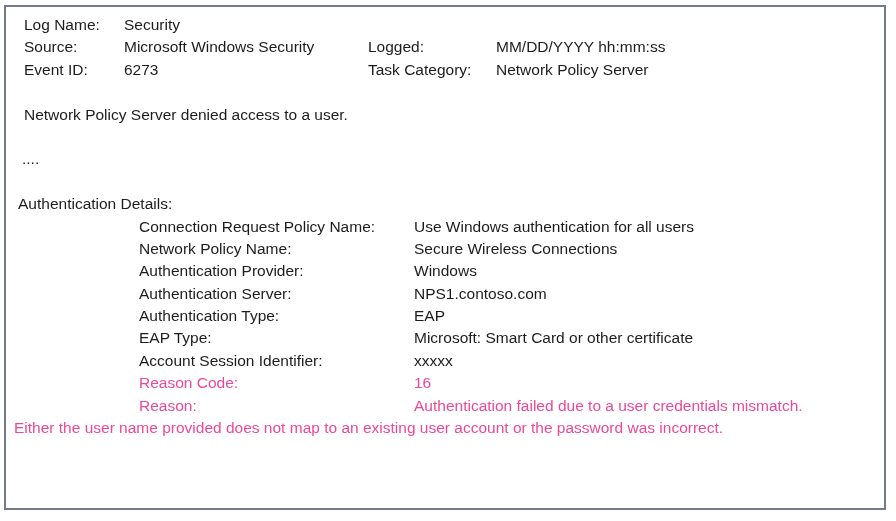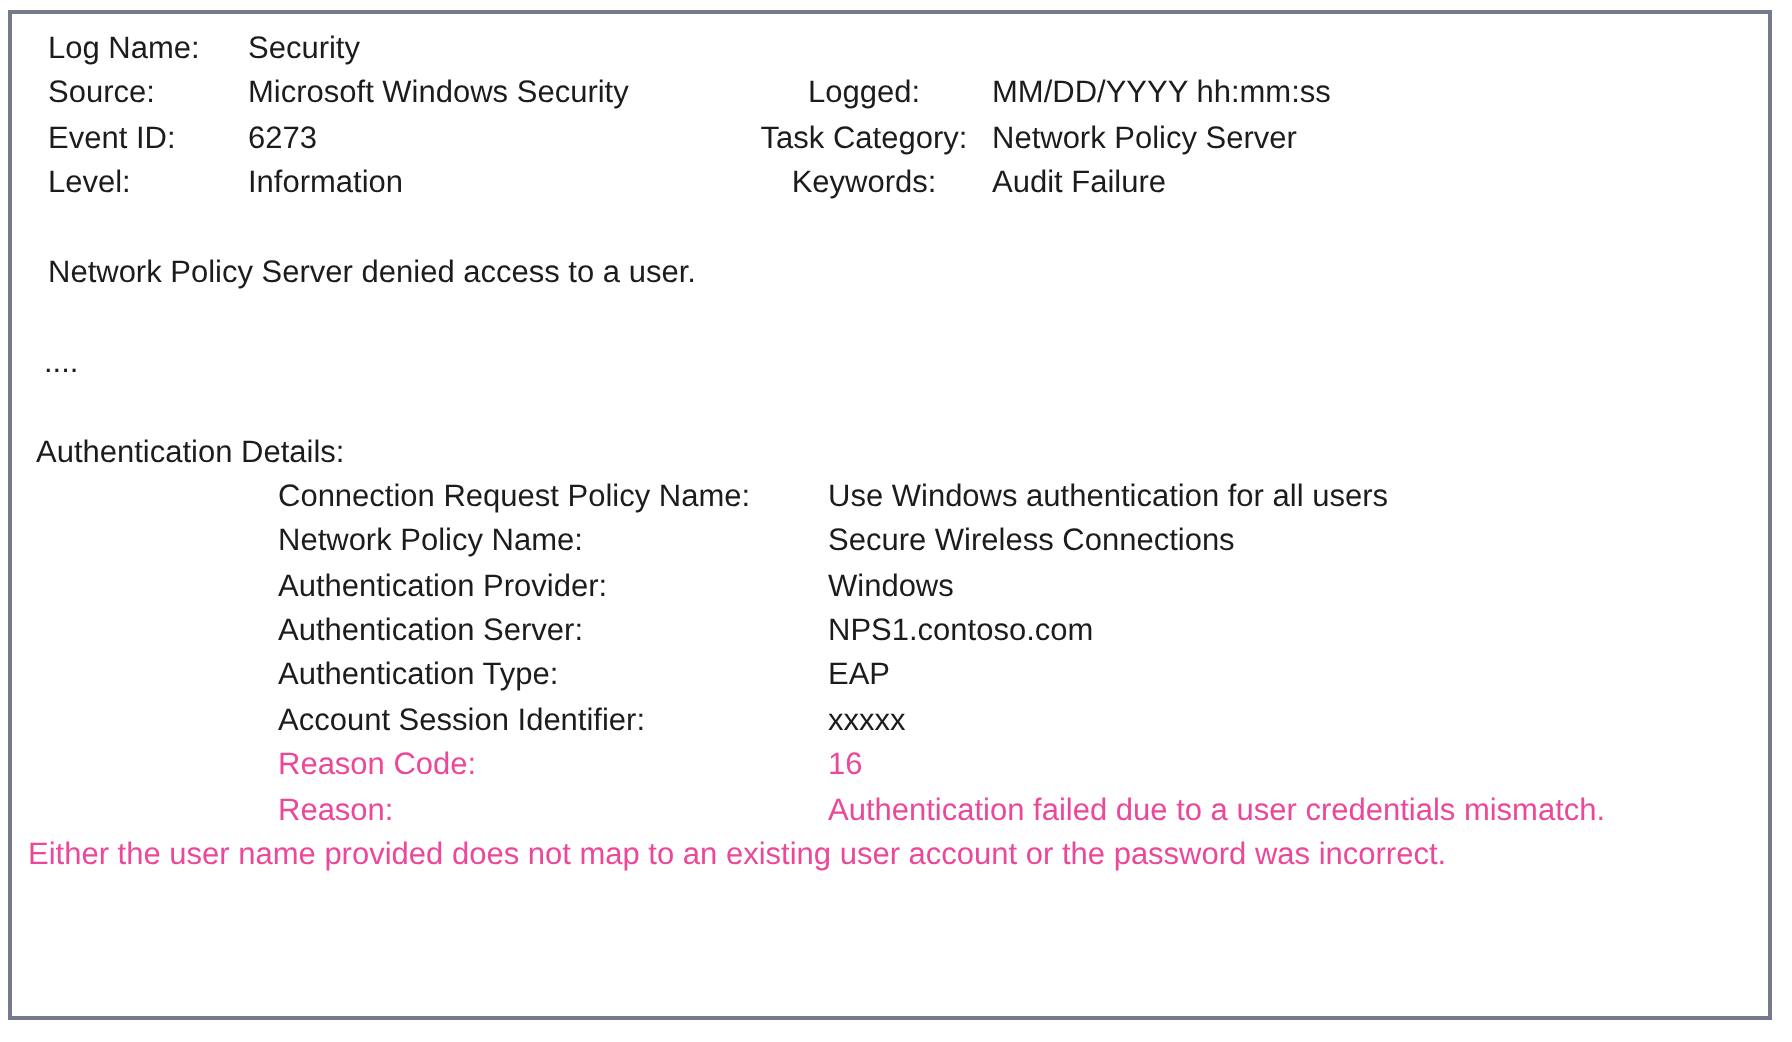--- a/index.html
+++ b/index.html
@@ -23,21 +23,21 @@
   .content {
     padding-top: 7px;
     font-size: 15.5px;
     line-height: 22.4px;
     color: #1c1c1c;
   }
   .line { height: 22.4px; white-space: nowrap; }
   .row-header { padding-left: 18px; }
   .hl1 { display: inline-block; width: 100px; }
   .hv1 { display: inline-block; width: 244px; }
-  .hl2 { display: inline-block; width: 128px; text-align: center; }
+  .hl2 { display: inline-block; width: 128px; }
   .hv2 { display: inline-block; }
   .desc { padding-left: 18px; }
   .dots { padding-left: 16px; }
   .auth-title { padding-left: 12px; }
   .row-detail { padding-left: 115px; }
   .dl { display: inline-block; width: 275px; margin-left: 18px; }
   .dv { display: inline-block; }
   .red { color: #ec4899; }
   .footer { padding-left: 8px; }
 </style>
@@ -48,23 +48,20 @@
   <div class="content">
 
     <div class="line row-header">
       <span class="hl1">Log Name:</span><span class="hv1">Security</span>
     </div>
     <div class="line row-header">
       <span class="hl1">Source:</span><span class="hv1">Microsoft Windows Security</span><span class="hl2">Logged:</span><span class="hv2">MM/DD/YYYY hh:mm:ss</span>
     </div>
     <div class="line row-header">
       <span class="hl1">Event ID:</span><span class="hv1">6273</span><span class="hl2">Task Category:</span><span class="hv2">Network Policy Server</span>
-    </div>
-    <div class="line row-header">
-      <span class="hl1">Level:</span><span class="hv1">Information</span><span class="hl2">Keywords:</span><span class="hv2">Audit Failure</span>
     </div>
 
     <div class="line"></div>
 
     <div class="line desc">Network Policy Server denied access to a user.</div>
 
     <div class="line"></div>
 
     <div class="line dots">....</div>
 
@@ -81,20 +78,23 @@
     <div class="line row-detail">
       <span class="dl">Authentication Provider:</span><span class="dv">Windows</span>
     </div>
     <div class="line row-detail">
       <span class="dl">Authentication Server:</span><span class="dv">NPS1.contoso.com</span>
     </div>
     <div class="line row-detail">
       <span class="dl">Authentication Type:</span><span class="dv">EAP</span>
     </div>
     <div class="line row-detail">
+      <span class="dl">EAP Type:</span><span class="dv">Microsoft: Smart Card or other certificate</span>
+    </div>
+    <div class="line row-detail">
       <span class="dl">Account Session Identifier:</span><span class="dv">xxxxx</span>
     </div>
     <div class="line row-detail red">
       <span class="dl">Reason Code:</span><span class="dv">16</span>
     </div>
     <div class="line row-detail red">
       <span class="dl">Reason:</span><span class="dv">Authentication failed due to a user credentials mismatch.</span>
     </div>
 
     <div class="line footer red">Either the user name provided does not map to an existing user account or the password was incorrect.</div>

